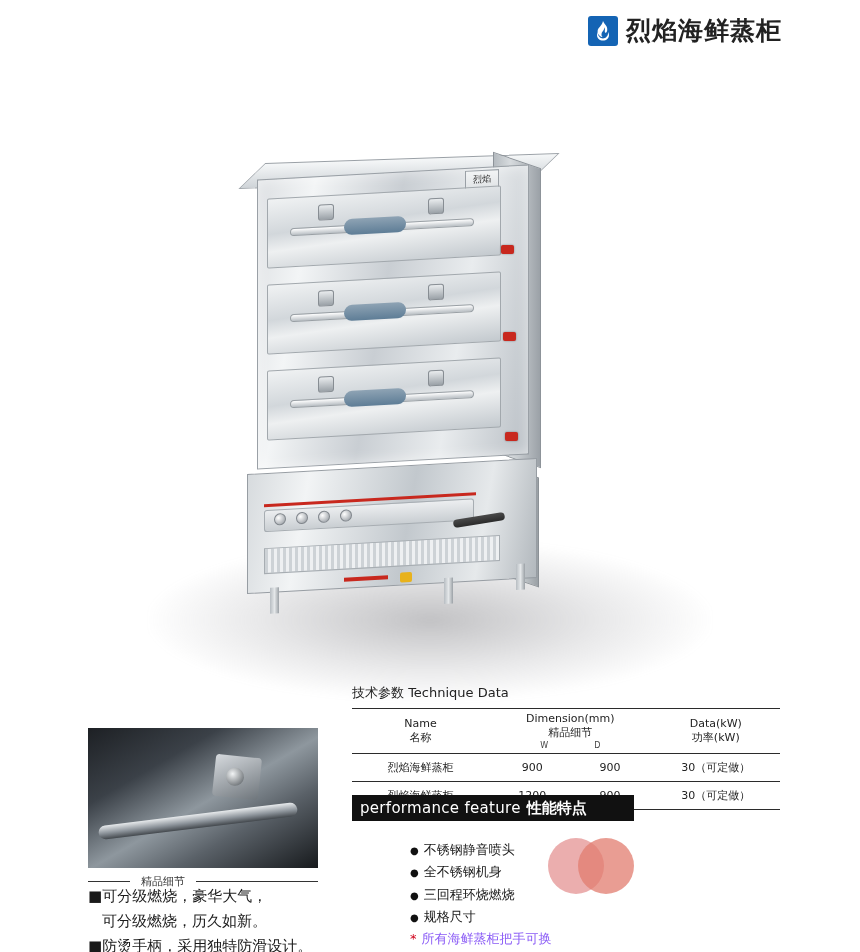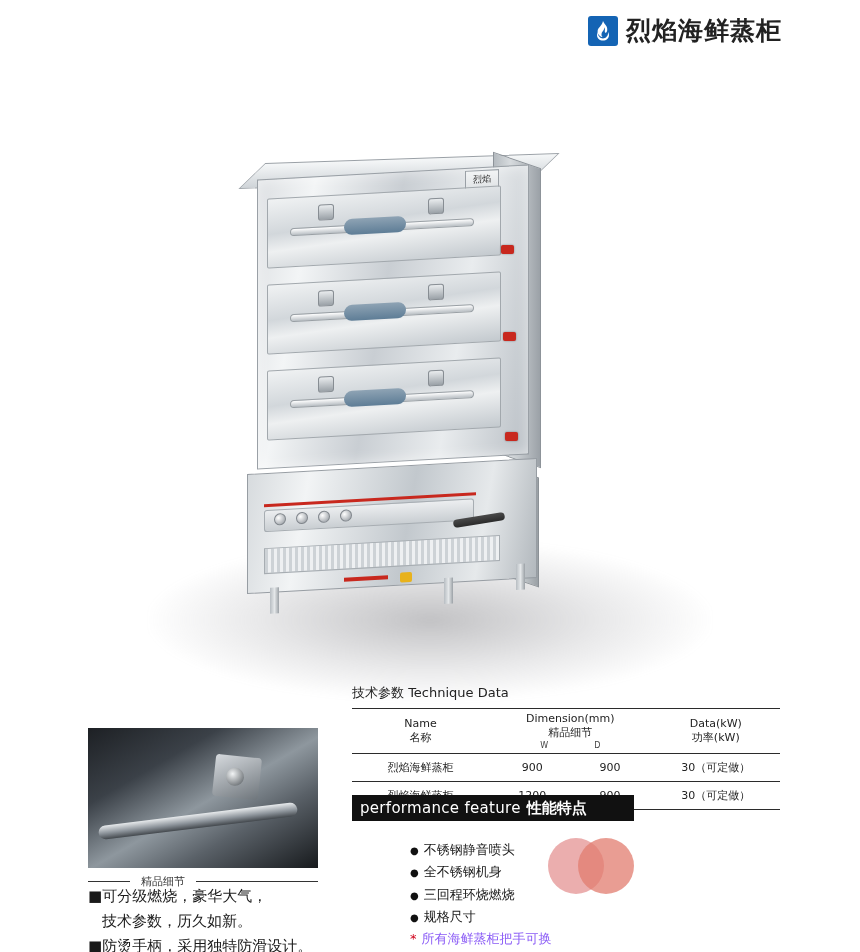--- a/index.html
+++ b/index.html
@@ -406,21 +406,21 @@
   <span class="detail-bar"></span>
 </div>
 <div class="detail-caption">
   <span class="cap-line"></span>
   <span>精品细节</span>
   <span class="cap-line right"></span>
 </div>
 
 <div class="left-bullets">
   <span>■可分级燃烧，豪华大气，</span><br>
-  <span class="ind">技术参数，历久如新。</span>
+  <span class="ind">可分级燃烧，历久如新。</span>
   <span>■防烫手柄，采用独特防滑设计。</span>
 </div>
 
 <div class="tech-title">技术参数 Technique Data</div>
 
 <table class="tech">
   <thead>
     <tr>
       <th style="width:32%">
         <div class="th-stack">

